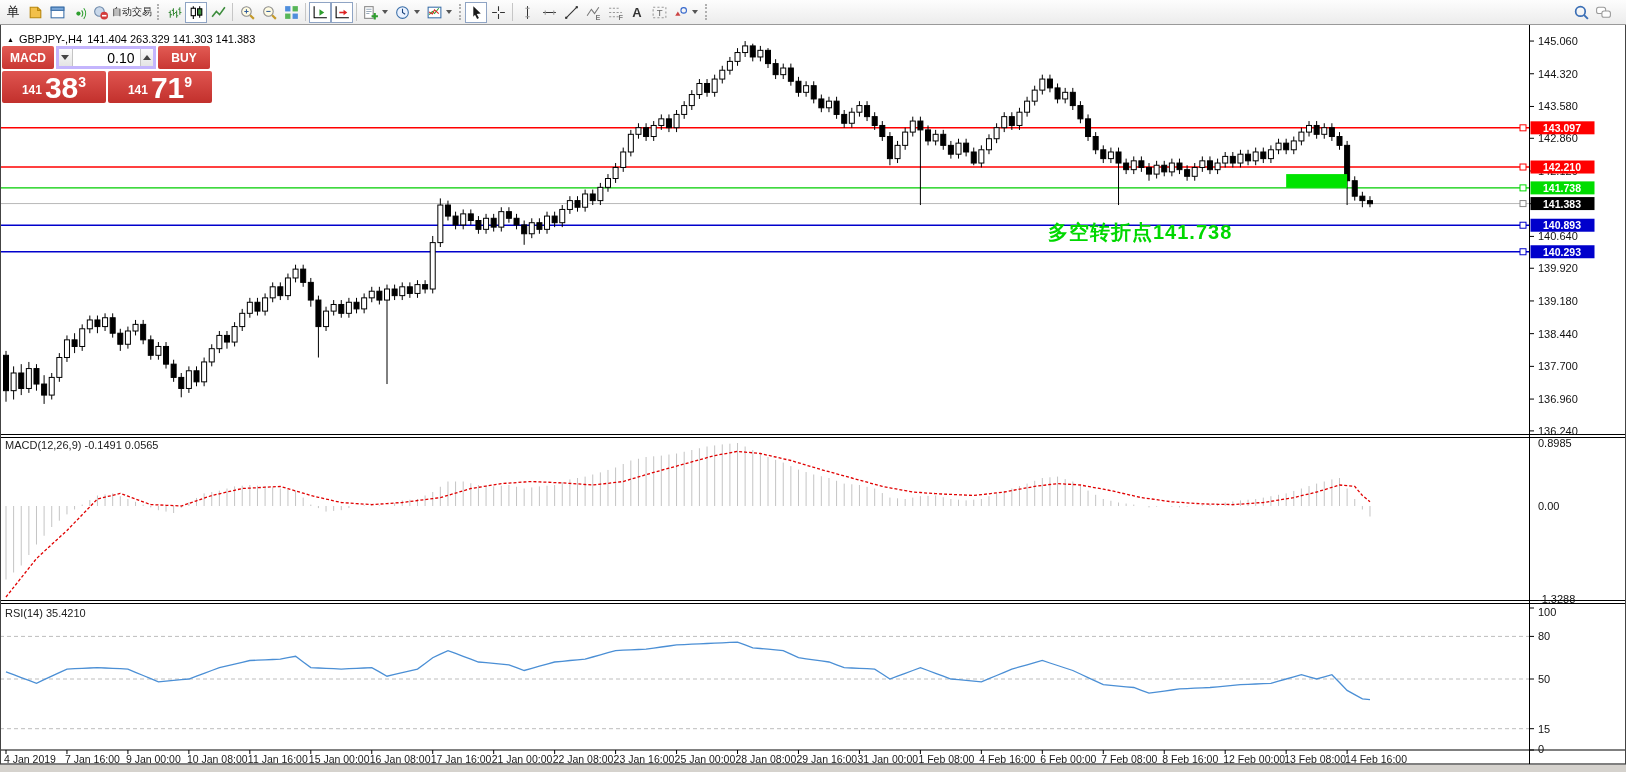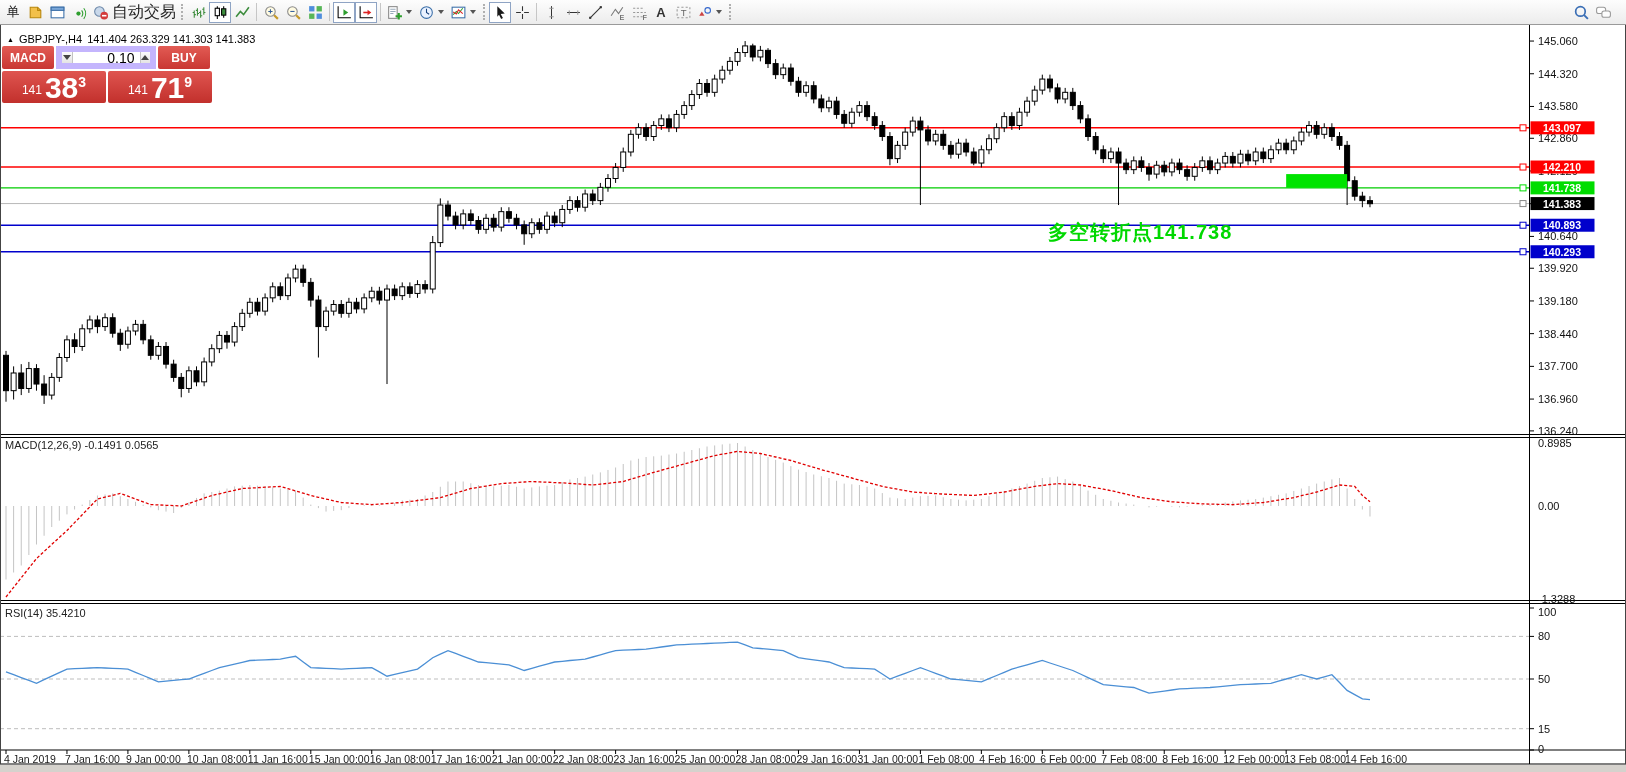--- a/index.html
+++ b/index.html
@@ -9,55 +9,55 @@
   
   .toolbar{height:24px;display:flex;align-items:center;background:linear-gradient(#fdfdfd,#ececec);
            border-bottom:1px solid #9a9a9a;padding:0 2px;white-space:nowrap;}
   .tgroup{display:flex;align-items:center;}
   .tgroup.right{margin-left:auto;margin-right:10px;}
   .tsep{width:1px;height:18px;background:#c6c6c6;margin:0 3px;}
   .grip{border-left:2px dotted #b0b0b0;height:16px;margin:0 4px 0 3px;}
   .tbtn{display:flex;align-items:center;justify-content:center;min-width:22px;height:21px;
         border:1px solid transparent;background:transparent;padding:0 1px;cursor:default;}
   .tbtn.active{border:1px solid #8fa4c4;background:#fff;}
-  .tbtn .label{font-size:16px;color:#222;margin-left:3px;}
+  .tbtn .label{font-size:10px;color:#222;margin-left:3px;}
   .tbtn .txtglyph{font-size:13px;color:#333;}
   .dd{width:0;height:0;border-left:3px solid transparent;border-right:3px solid transparent;
       border-top:4px solid #555;margin:0 2px 0 3px;}
   .tfbtn{font-size:11px;color:#555;padding:2px 5px;margin:0 1px;border:1px solid transparent;
          background:transparent;height:19px;box-sizing:border-box;line-height:13px;}
   .tfbtn.active{border:1px solid #8fa4c4;background:#fff;color:#000;}
   .clip-label{font-size:13px;color:#222;width:13px;overflow:hidden;display:inline-block;}
   
   .chart-area{position:relative;width:1626px;height:747px;background:#fff;}
   #plot{position:absolute;left:0;top:0;font-family:"Liberation Sans","DejaVu Sans",sans-serif;}
   .symbol-title{position:absolute;left:7px;top:8px;font-size:11px;color:#000;display:flex;
                 align-items:center;gap:5px;}
   .symbol-title .tri{font-size:7px;position:relative;top:0;}
   
   .trade-panel{position:absolute;left:2px;top:21px;width:210px;}
   .tp-row1{display:flex;height:23px;}
   .sell-btn,.buy-btn{width:52px;border:none;border-radius:2px;color:#fff;font-size:12px;
         font-weight:bold;background:linear-gradient(#e25b54,#c93733);font-family:inherit;}
-  .spin{display:flex;margin:0 2px;border:6px solid #c4b5fd;background:#fff;height:23px;
+  .spin{display:flex;margin:0 2px;border:3px solid #c4b5fd;background:#fff;height:23px;
         box-sizing:border-box;width:100px;}
   .spin-btn{width:17px;border:none;background:linear-gradient(#fbfbfb,#e4e4e4);
         display:flex;align-items:center;justify-content:center;padding:0;}
   .spin-btn.left{border-right:1px solid #c4c4c4;}
   .spin-btn.rightb{border-left:1px solid #c4c4c4;}
   .tri-down{width:0;height:0;border-left:4px solid transparent;border-right:4px solid transparent;
         border-top:5px solid #444;}
   .tri-up{width:0;height:0;border-left:4px solid transparent;border-right:4px solid transparent;
         border-bottom:5px solid #444;}
   .vol-input{width:62px;border:none;outline:none;text-align:right;padding:0 5px 0 0;
         font-size:14px;color:#000;font-family:inherit;}
   .tp-row2{display:flex;gap:2px;margin-top:2px;height:32px;}
   .q-box{flex:1;background:linear-gradient(#df5550,#c2302c);border-radius:2px;color:#fff;
         display:flex;align-items:flex-end;justify-content:center;padding-bottom:1px;}
-  .q-pre{font-size:12px;font-weight:normal;margin:0 3px 5px 0;}
+  .q-pre{font-size:12px;font-weight:bold;margin:0 3px 5px 0;}
   .q-big{font-size:30px;font-weight:bold;line-height:29px;}
   .q-sup{font-size:14px;font-weight:bold;align-self:flex-start;margin-top:3px;}
   
   .annotation{position:absolute;left:1048px;top:146px;font-size:20px;font-weight:bold;
         color:#00d800;letter-spacing:1px;}
 </style>
 </head>
 <body>
 
 <div class="app">

